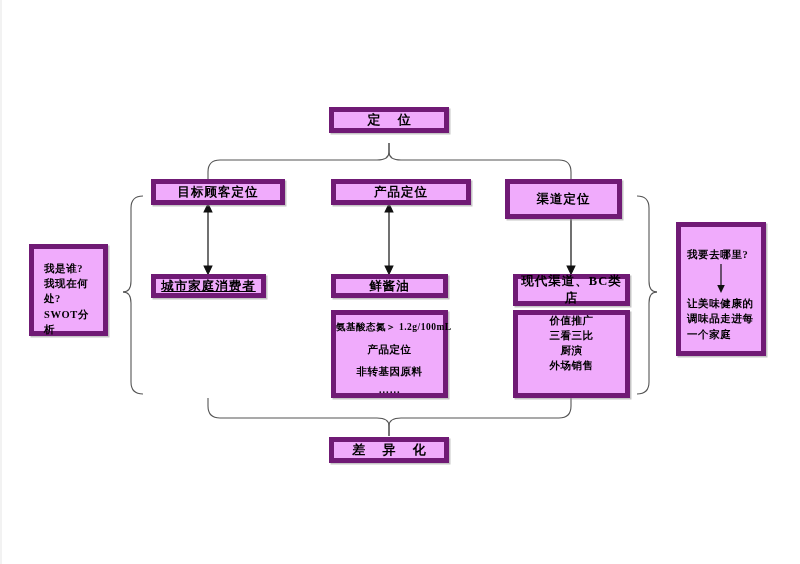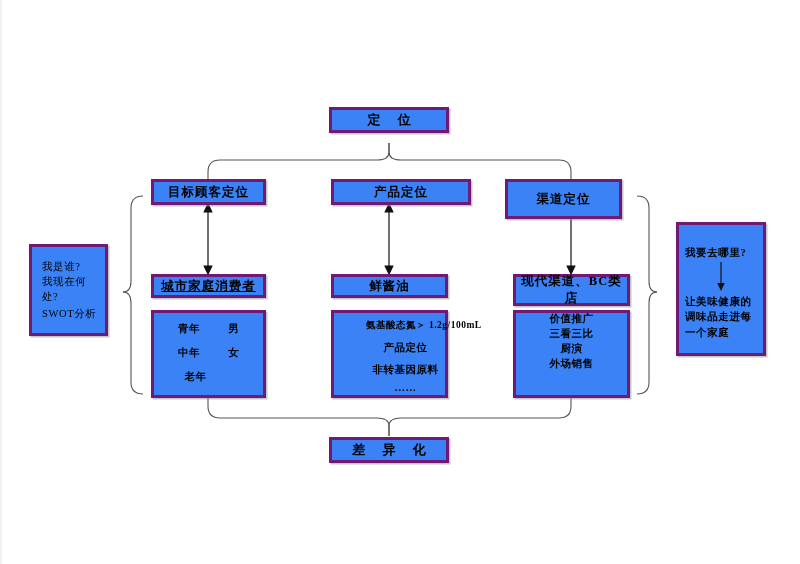--- a/index.html
+++ b/index.html
@@ -33,22 +33,22 @@
     position: absolute;
     left: 0;
     top: 0;
     width: 800px;
     height: 564px;
     pointer-events: none;
   }
   .box {
     position: absolute;
     box-sizing: border-box;
-    border: 3px solid #701a75;
-    background: #3b82f6;
+    border: 5px solid #701a75;
+    background: #f0abfc;
     display: flex;
     flex-direction: column;
     align-items: center;
     justify-content: center;
     text-align: center;
     color: #000;
     font-weight: 700;
     letter-spacing: 0.5px;
     box-shadow: 1.5px 1.5px 0 rgba(150,150,150,0.55);
   }
@@ -79,21 +79,21 @@
     white-space: nowrap;
   }
   .detail.spaced .row { margin-bottom: 13px; }
   .detail.compact .row { margin-bottom: 3px; }
   .detail .row .gap {
     display: inline-block;
     width: 22px;
   }
   .side-box {
     font-size: 10.5px;
-    font-weight: 400;
+    font-weight: 700;
     align-items: flex-end;
     justify-content: flex-start;
     padding: 12px 8px 12px 10px;
     text-align: left;
     line-height: 1.45;
   }
   .side-box .line {
     display: block;
     width: 100%;
     text-align: left;
@@ -160,57 +160,42 @@
     <g fill="none" stroke="#555555" stroke-width="1.1">
       <path d="M 208 398 L 208 406 Q 208 418 220 418 L 377 418 Q 389 418 389 426 L 389 436"></path>
       <path d="M 571 398 L 571 406 Q 571 418 559 418 L 401 418 Q 389 418 389 426 L 389 436"></path>
     </g>
   </svg>
 
   <div class="box title-box" style="left:329px; top:107px; width:120px; height:26px;">
     <span>定  位</span>
   </div>
 
-  <div class="box tier1" style="left:151px; top:179px; width:115px; height:26px;">
+  <div class="box tier1" style="left:151px; top:179px; width:134px; height:26px;">
     <span>目标顾客定位</span>
   </div>
   <div class="box tier1" style="left:331px; top:179px; width:140px; height:26px;">
     <span>产品定位</span>
   </div>
   <div class="box tier1" style="left:505px; top:179px; width:117px; height:40px;font-family:Liberation Serif, serif;">
     <span>渠道定位</span>
   </div>
 
   <div class="box tier2" style="left:151px; top:274px; width:115px; height:24px;text-decoration:underline;">
     <span>城市家庭消费者</span>
   </div>
   <div class="box tier2" style="left:331px; top:274px; width:117px; height:24px;">
     <span>鲜酱油</span>
   </div>
   <div class="box tier2" style="left:513px; top:274px; width:117px; height:32px;">
     <span>现代渠道、BC类店</span>
   </div>
 
-  <div class="box detail spaced" style="left:151px; top:310px; width:115px; height:88px;">
-    <span class="row">
-      <span>青年</span>
-      <span class="gap"></span>
-      <span>男</span>
-    </span>
-    <span class="row">
-      <span>中年</span>
-      <span class="gap"></span>
-      <span>女</span>
-    </span>
-    <span class="row" style="text-align:center; padding-right:26px;">
-      <span>老年</span>
-    </span>
-  </div>
-
-  <div class="box detail compact" style="left:331px; top:310px; width:117px; height:88px; padding-top:8px;padding-left:32px;">
+
+  <div class="box detail compact" style="left:331px; top:310px; width:117px; height:88px; padding-top:8px;">
     <span class="row" style="font-size:9.5px; margin-bottom:11px;">
       <span>氨基酸态氮＞ 1.2g/100mL</span>
     </span>
     <span class="row" style="margin-bottom:11px;">
       <span>产品定位</span>
     </span>
     <span class="row" style="margin-bottom:7px;">
       <span>非转基因原料</span>
     </span>
     <span class="row">

